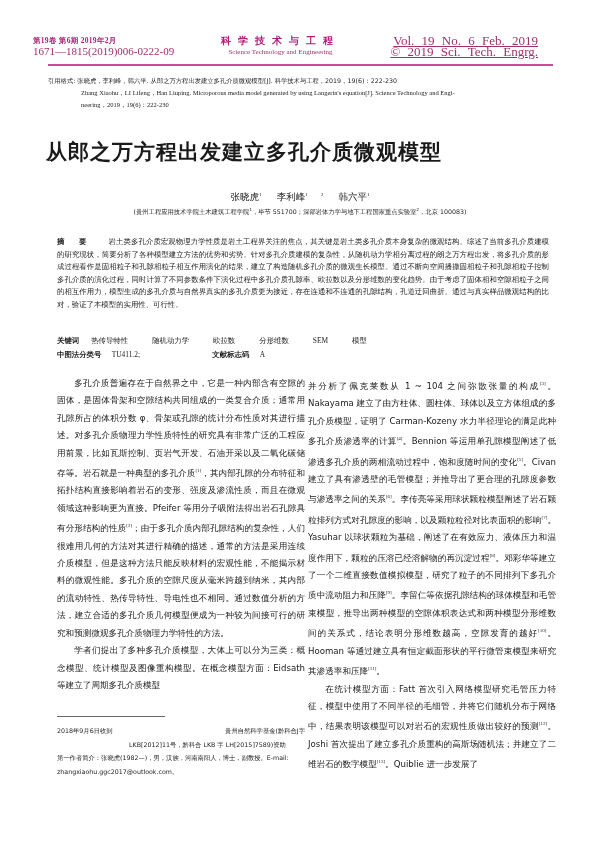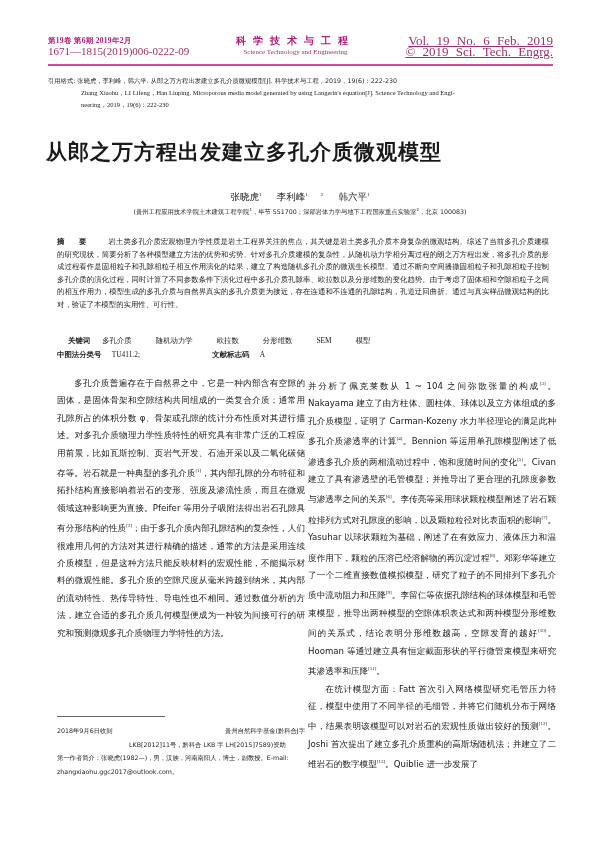--- a/index.html
+++ b/index.html
@@ -1,19 +1,19 @@
 <!DOCTYPE html>
 <html><head>
 <meta charset="utf-8">
 <style>
   * { box-sizing: border-box; margin: 0; padding: 0; }
   html, body { width: 600px; height: 850px; background: #ffffff; overflow: hidden; }
   body { font-family: "DejaVu Sans", "Liberation Sans", sans-serif; color: #1a1a1a; position: relative; }
 
-  .page-header { position: absolute; left: 48px; top: 35px; width: 425px; height: 28px; }
+  .page-header { position: absolute; left: 33px; top: 35px; width: 425px; height: 28px; }
   .hdr-left { position: absolute; left: 0; top: 0; color: #b0207a; font-family: "Liberation Serif", serif; }
   .hdr-left .l1 { font-size: 7.5px; font-weight: bold; line-height: 11px; letter-spacing: 0.3px; }
   .hdr-left .l2 { font-size: 11px; line-height: 11px; color: #a0306e; }
   .hdr-center { position: absolute; left: 160px; top: 0; width: 175px; text-align: center; color: #b0207a; }
   .hdr-center .l1 { font-size: 10px; font-weight: bold; letter-spacing: 7px; line-height: 12px; }
   .hdr-center .l2 { font-size: 7px; font-family: "Liberation Serif", serif; line-height: 11px; color: #a0306e; }
   .hdr-right { position: absolute; right: -80px; top: 0; text-align: right; color: #a0306e; font-family: "Liberation Serif", serif; }
   .hdr-right .l1, .hdr-right .l2 { font-size: 13px; line-height: 11px; word-spacing: 4px; text-decoration: underline; }
   .hdr-rule { position: absolute; left: 48px; top: 64px; width: 505px; height: 1.5px; background: #d04a9a; }
 
@@ -22,21 +22,21 @@
   .citation .en { padding-left: 33px; font-family: "Liberation Serif", serif; font-size: 6.5px; }
 
   .title { position: absolute; left: 0; top: 138px; width: 488px; text-align: center; font-size: 21px; letter-spacing: 1px; color: #1a1a1a; }
   .authors { position: absolute; left: 0; top: 191px; width: 600px; text-align: center; font-size: 9.5px; word-spacing: 12px; }
   .authors sup { font-size: 5px; vertical-align: 4px; font-family: "Liberation Serif", serif; }
   .affil { position: absolute; left: 0; top: 207px; width: 600px; text-align: center; font-size: 6.3px; color: #222; }
   .affil sup { font-size: 4px; vertical-align: 3px; }
 
   .abstract { position: absolute; left: 57px; top: 236px; width: 492px; font-size: 7.4px; line-height: 12.6px; color: #222; text-align: justify; }
   .abstract .lbl { font-weight: bold; letter-spacing: 6px; margin-right: 16px; }
-  .kw-row { position: absolute; left: 68px; top: 336px; width: 492px; font-size: 7.4px; color: #222; display: flex; gap: 0; }
+  .kw-row { position: absolute; left: 57px; top: 336px; width: 492px; font-size: 7.4px; color: #222; display: flex; gap: 0; }
   .kw-row .lbl { font-weight: bold; margin-right: 12px; }
   .kw-row .kw { margin-right: 24px; }
   .clc-row { position: absolute; left: 57px; top: 350px; width: 492px; font-size: 7.4px; color: #222; }
   .clc-row .lbl { font-weight: bold; margin-right: 8px; }
   .clc-row .val { font-family: "Liberation Serif", serif; margin-right: 70px; }
 
   .col { position: absolute; top: 375px; width: 248px; font-size: 8.6px; line-height: 17.4px; color: #1a1a1a; text-align: justify; }
   .col-left { left: 57px; }
   .col-right { left: 308px; }
   .col p { text-indent: 2em; }
@@ -84,37 +84,38 @@
 <div class="affil">
   <span>(贵州工程应用技术学院土木建筑工程学院</span><sup>1</sup><span>，毕节 551700；深部岩体力学与地下工程国家重点实验室</span><sup>2</sup><span>，北京 100083)</span>
 </div>
 
 <div class="abstract">
   <span class="lbl">摘 要</span><span>岩土类多孔介质宏观物理力学性质是岩土工程界关注的焦点，其关键是岩土类多孔介质本身复杂的微观结构。综述了当前多孔介质建模的研究现状，简要分析了各种模型建立方法的优势和劣势。针对多孔介质建模的复杂性，从随机动力学相分离过程的朗之万方程出发，将多孔介质的形成过程看作是固相粒子和孔隙相粒子相互作用演化的结果，建立了构造随机多孔介质的微观生长模型。通过不断向空间播撒固相粒子和孔隙相粒子控制多孔介质的演化过程，同时计算了不同参数条件下演化过程中多孔介质孔隙率、欧拉数以及分形维数的变化趋势。由于考虑了固体相和空隙相粒子之间的相互作用力，模型生成的多孔介质与自然界真实的多孔介质更为接近，存在连通和不连通的孔隙结构，孔道迂回曲折。通过与真实样品微观结构的比对，验证了本模型的实用性、可行性。</span>
 </div>
 
 <div class="kw-row">
   <span class="lbl">关键词</span>
-  <span class="kw">多孔介质</span>
+  <span class="kw">热传导特性</span>
   <span class="kw">随机动力学</span>
   <span class="kw">欧拉数</span>
   <span class="kw">分形维数</span>
   <span class="kw" style="font-family:'Liberation Serif',serif;">SEM</span>
   <span class="kw">模型</span>
 </div>
 
 <div class="clc-row">
   <span class="lbl">中图法分类号</span>
   <span class="val">TU411.2;</span>
   <span class="lbl">文献标志码</span>
   <span class="val">A</span>
 </div>
 
 <div class="col col-left">
   <p><span>多孔介质普遍存在于自然界之中，它是一种内部含有空隙的固体，是固体骨架和空隙结构共同组成的一类复合介质；通常用孔隙所占的体积分数 φ、骨架或孔隙的统计分布性质对其进行描述。对多孔介质物理力学性质特性的研究具有非常广泛的工程应用前景，比如瓦斯控制、页岩气开发、石油开采以及二氧化碳储存等。岩石就是一种典型的多孔介质</span><sup>[1]</sup><span>，其内部孔隙的分布特征和拓扑结构直接影响着岩石的变形、强度及渗流性质，而且在微观领域这种影响更为直接。Pfeifer 等用分子吸附法得出岩石孔隙具有分形结构的性质</span><sup>[2]</sup><span>；由于多孔介质内部孔隙结构的复杂性，人们很难用几何的方法对其进行精确的描述，通常的方法是采用连续介质模型，但是这种方法只能反映材料的宏观性能，不能揭示材料的微观性能。多孔介质的空隙尺度从毫米跨越到纳米，其内部的流动特性、热传导特性、导电性也不相同。通过数值分析的方法，建立合适的多孔介质几何模型便成为一种较为间接可行的研究和预测微观多孔介质物理力学特性的方法。</span></p>
+  <p>学者们提出了多种多孔介质模型，大体上可以分为三类：概念模型、统计模型及图像重构模型。在概念模型方面：Eidsath 等建立了周期多孔介质模型</p>
 </div>
 
 <div class="col col-right">
   <p class="cont"><span>并分析了佩克莱数从 1 ~ 104 之间弥散张量的构成</span><sup>[3]</sup><span>。Nakayama 建立了由方柱体、圆柱体、球体以及立方体组成的多孔介质模型，证明了 Carman-Kozeny 水力半径理论的满足此种多孔介质渗透率的计算</span><sup>[4]</sup><span>。Bennion 等运用单孔隙模型阐述了低渗透多孔介质的两相流动过程中，饱和度随时间的变化</span><sup>[5]</sup><span>。Civan 建立了具有渗透壁的毛管模型；并推导出了更合理的孔隙度参数与渗透率之间的关系</span><sup>[6]</sup><span>。李传亮等采用球状颗粒模型阐述了岩石颗粒排列方式对孔隙度的影响，以及颗粒粒径对比表面积的影响</span><sup>[7]</sup><span>。Yasuhar 以球状颗粒为基础，阐述了在有效应力、液体压力和温度作用下，颗粒的压溶已经溶解物的再沉淀过程</span><sup>[8]</sup><span>。邓彩华等建立了一个二维直接数值模拟模型，研究了粒子的不同排列下多孔介质中流动阻力和压降</span><sup>[9]</sup><span>。李留仁等依据孔隙结构的球体模型和毛管束模型，推导出两种模型的空隙体积表达式和两种模型分形维数间的关系式，结论表明分形维数越高，空隙发育的越好</span><sup>[10]</sup><span>。Hooman 等通过建立具有恒定截面形状的平行微管束模型来研究其渗透率和压降</span><sup>[11]</sup><span>。</span></p>
   <p><span>在统计模型方面：Fatt 首次引入网络模型研究毛管压力特征，模型中使用了不同半径的毛细管，并将它们随机分布于网络中，结果表明该模型可以对岩石的宏观性质做出较好的预测</span><sup>[12]</sup><span>。Joshi 首次提出了建立多孔介质重构的高斯场随机法；并建立了二维岩石的数字模型</span><sup>[13]</sup><span>。Quiblie 进一步发展了</span></p>
 </div>
 
 <div class="fn-rule"></div>
 <div class="footnote">
   <div class="r1">

